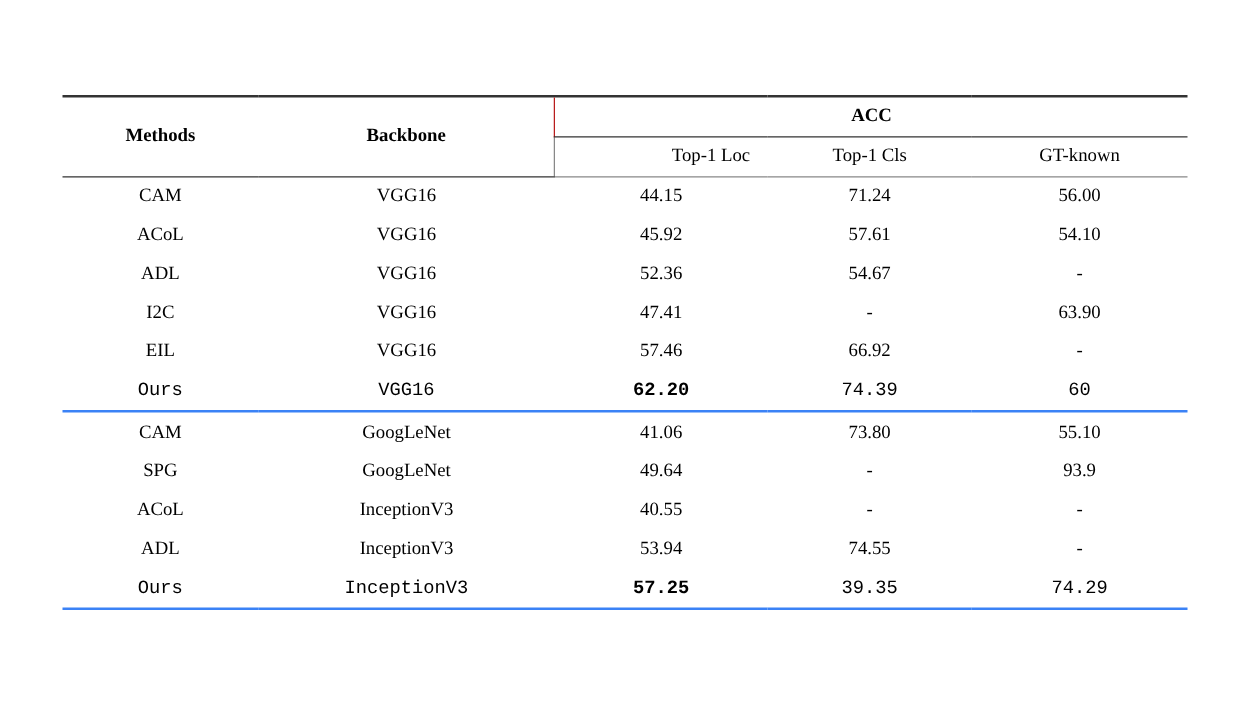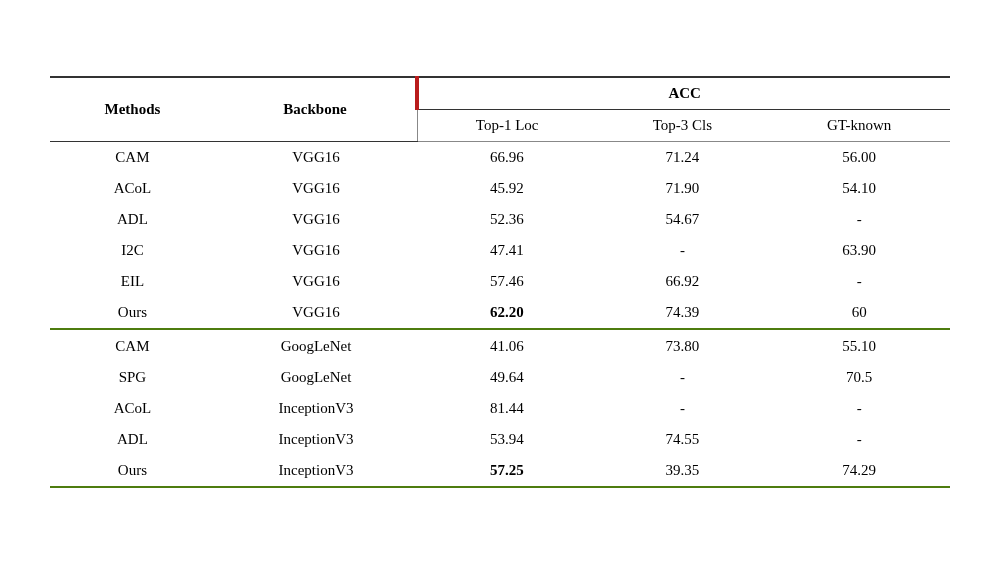--- a/index.html
+++ b/index.html
@@ -30,65 +30,66 @@
     }
     .subheader-row th {
       border-bottom: 1px solid #888;
       font-weight: normal;
     }
     .group-divider td {
       border-top: 2.5px solid #222;
       padding-top: 8px;
     }
     .last-row td {
-      border-bottom: 2px solid #4d7c0f;
+      border-bottom: 2px solid #3b82f6;
+      font-family: Liberation Mono, monospace;
     }
     .bold-val {
       font-weight: bold;
     }
     .top-header-left {
       border-top: 2px solid #333;
       border-bottom: 1px solid #333;
     }
     .top-header-acc {
       border-top: 2px solid #333;
       border-bottom: 1px solid #333;
-      border-left: 4px solid #b91c1c;
+      border-left: 1px solid #b91c1c;
     }
   </style>
 </head>
 <body>
 
 <div class="table-wrapper">
   <table>
     <thead>
       <tr>
         <th class="top-header-left" rowspan="2">Methods</th>
         <th class="top-header-left" rowspan="2">Backbone</th>
         <th class="top-header-acc" colspan="3">ACC</th>
       </tr>
       <tr class="subheader-row">
-        <th style="border-left:1px solid #888;">Top-1 Loc</th>
-        <th>Top-3 Cls</th>
+        <th style="border-left:1px solid #888;text-align:right;">Top-1 Loc</th>
+        <th>Top-1 Cls</th>
         <th>GT-known</th>
       </tr>
     </thead>
     <tbody id="table-body">
     <tr>
           <td>CAM</td>
           <td>VGG16</td>
-          <td>66.96</td>
+          <td>44.15</td>
           <td>71.24</td>
           <td>56.00</td>
         </tr>
         <tr>
           <td>ACoL</td>
           <td>VGG16</td>
           <td>45.92</td>
-          <td>71.90</td>
+          <td>57.61</td>
           <td>54.10</td>
         </tr>
         <tr>
           <td>ADL</td>
           <td>VGG16</td>
           <td>52.36</td>
           <td>54.67</td>
           <td>-</td>
         </tr>
         <tr>
@@ -117,26 +118,26 @@
           <td>GoogLeNet</td>
           <td>41.06</td>
           <td>73.80</td>
           <td>55.10</td>
         </tr>
         <tr>
           <td>SPG</td>
           <td>GoogLeNet</td>
           <td>49.64</td>
           <td>-</td>
-          <td>70.5</td>
+          <td>93.9</td>
         </tr>
         <tr>
           <td>ACoL</td>
           <td>InceptionV3</td>
-          <td>81.44</td>
+          <td>40.55</td>
           <td>-</td>
           <td>-</td>
         </tr>
         <tr>
           <td>ADL</td>
           <td>InceptionV3</td>
           <td>53.94</td>
           <td>74.55</td>
           <td>-</td>
         </tr>

